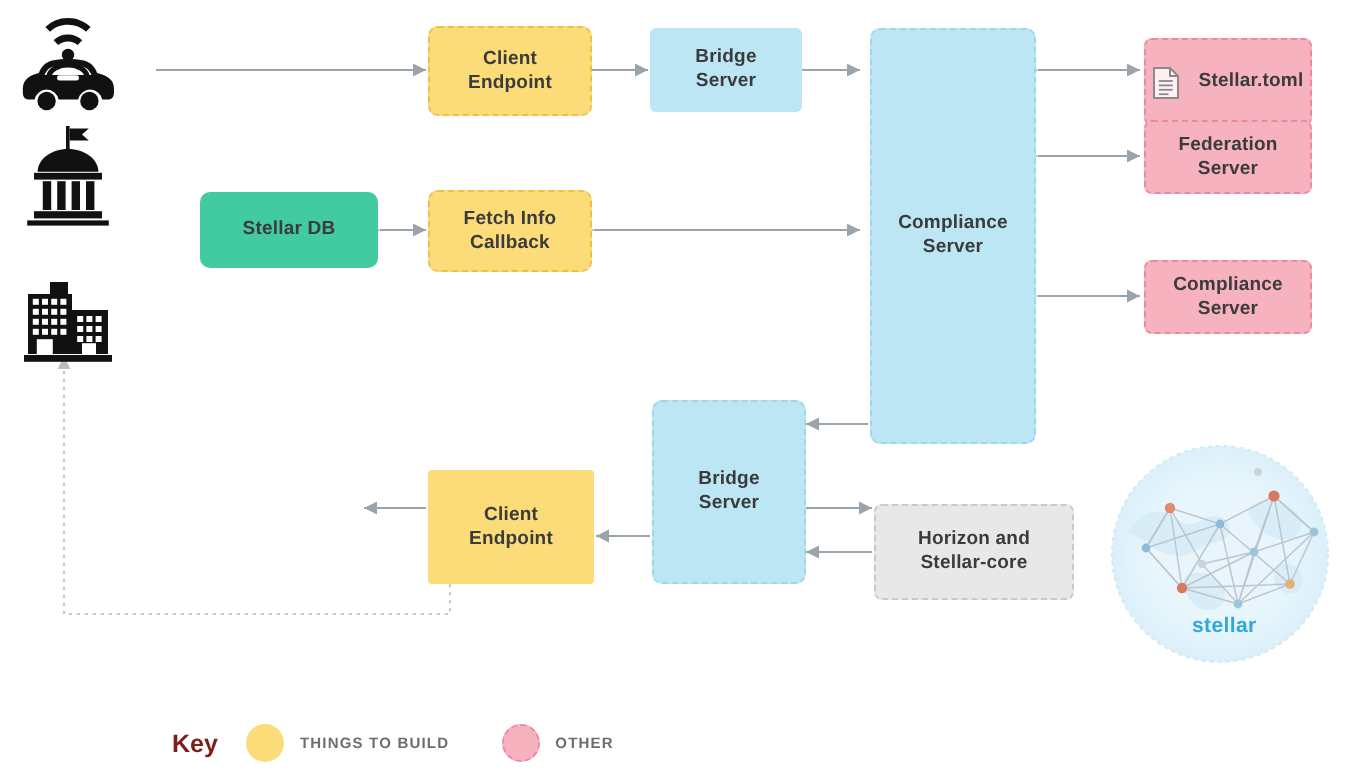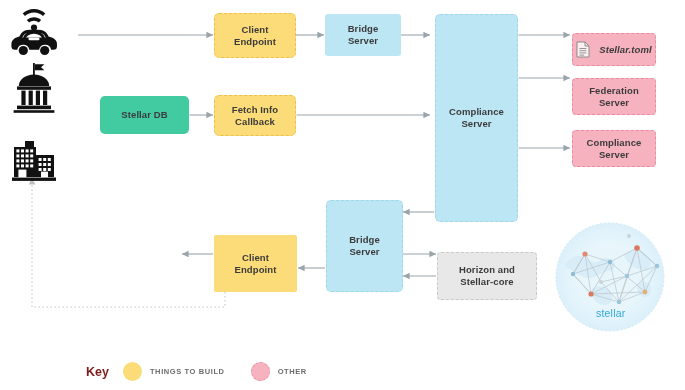--- a/index.html
+++ b/index.html
@@ -27,21 +27,21 @@
   .legend{position:absolute;display:flex;align-items:center;}
   .legend-key{font-size:12.5px;font-weight:700;color:#7f1d1d;margin-right:14px;}
   .legend-item{display:flex;align-items:center;margin-right:26px;}
   .dot{width:19px;height:19px;border-radius:50%;margin-right:8px;}
   .dot-yellow{background:#FBDC78;}
   .dot-green{background:#42CBA0;}
   .dot-blue{background:#BCE6F4;}
   .dot-pink{background:#F7B2C0;border:1.3px dashed #e98ba0;box-sizing:border-box;}
   .legend-label{font-size:7.5px;font-weight:700;color:#6d6d6d;letter-spacing:.6px;text-align:center;}
   .stellar-label{
-    position:absolute;font-size:10.5px;font-weight:400;color:#2FA8DD;
+    position:absolute;font-size:10.5px;font-weight:700;color:#2FA8DD;
     letter-spacing:.2px;
   }
   .toml-row{display:flex;align-items:center;justify-content:center;gap:5px;}
   svg{overflow:visible;}
 </style>
 </head>
 <body>
 
 <div id="stage">
 
@@ -176,39 +176,39 @@
   </div>
 
   <div class="node green" style="left:100px;top:96px;width:89px;height:38px;">
     <span>Stellar DB</span>
   </div>
 
   <div class="node yellow" style="left:214px;top:95px;width:82px;height:41px;">
     <span>Fetch Info<br>Callback</span>
   </div>
 
-  <div class="node pink" style="left:572px;top:33px;width:84px;height:33px;font-style:italic;">
+  <div class="node pink" style="left:572px;top:19px;width:84px;height:44px;">
     <div class="toml-row">
       <span style="line-height:0;">
         <svg width="14" height="17" viewBox="0 0 14 17">
           <path d="M1 1h8l4 4v11H1z" fill="#fdf0f3" stroke="#8a8a8a" stroke-width="1"></path>
           <path d="M9 1v4h4" fill="none" stroke="#8a8a8a" stroke-width="1"></path>
           <g stroke="#8a8a8a" stroke-width=".9">
             <line x1="3.4" y1="7.5" x2="10.4" y2="7.5"></line>
             <line x1="3.4" y1="9.7" x2="10.4" y2="9.7"></line>
             <line x1="3.4" y1="11.9" x2="10.4" y2="11.9"></line>
             <line x1="3.4" y1="14.1" x2="8.2" y2="14.1"></line>
           </g>
         </svg>
       </span>
       <span>Stellar.toml</span>
     </div>
   </div>
 
-  <div class="node pink" style="left:572px;top:60px;width:84px;height:37px;margin-top:18px;">
+  <div class="node pink" style="left:572px;top:60px;width:84px;height:37px;">
     <span>Federation<br>Server</span>
   </div>
 
   <div class="node pink" style="left:572px;top:130px;width:84px;height:37px;">
     <span>Compliance<br>Server</span>
   </div>
 
   <div class="node blue" style="left:326px;top:200px;width:77px;height:92px;">
     <span>Bridge<br>Server</span>
   </div>

